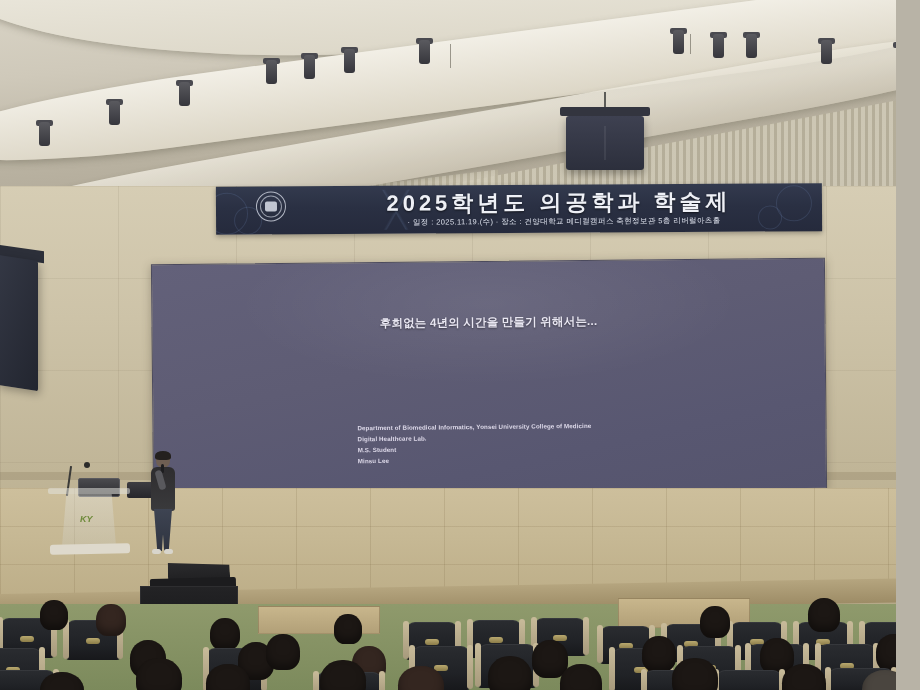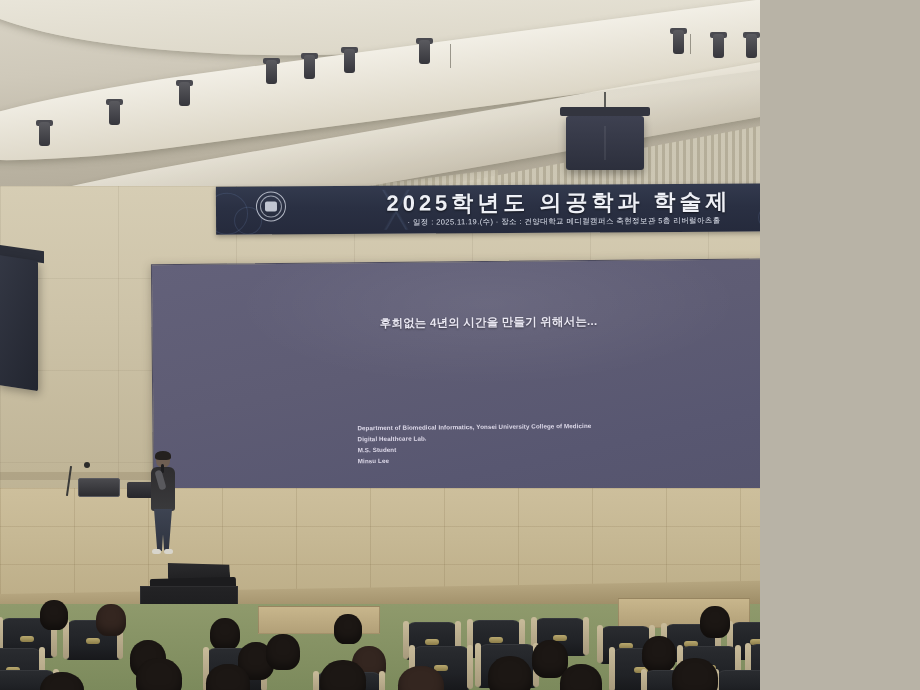--- a/index.html
+++ b/index.html
@@ -1,21 +1,21 @@
 <!DOCTYPE html>
 <html><head>
 <meta charset="utf-8">
 <style>
   html,body{margin:0;padding:0;}
   body{
     width:920px;height:690px;overflow:hidden;
     font-family:"Liberation Sans", sans-serif;
     background:#b8b3a6;
   }
-  #stage{position:relative;width:760px;height:690px;overflow:hidden;}
+  #stage{position:relative;width:896px;height:690px;overflow:hidden;}
 
   
   .ceiling{
     position:absolute;left:0;top:0;width:920px;height:200px;
     background:linear-gradient(175deg,#d9d4c6 0%,#cfc9ba 28%,#b9b2a1 60%,#a79f8e 100%);
   }
   .ceil-beam{
     position:absolute;background:#e9e5da;
     box-shadow:0 3px 7px rgba(90,85,70,.35);
   }
@@ -444,20 +444,26 @@
   <div class="vent" style="left:378px;top:606px;width:92px;"></div>
   <div class="vent" style="left:772px;top:608px;width:76px;"></div>
   <div class="stage-lip"></div>
 
   <div class="mic-stand"></div>
   <div class="mic-head"></div>
   <div class="laptop">
       <div class="lid"></div>
     </div>
   <div class="monitor2"></div>
+  <div class="podium">
+    <div class="podium-top"></div>
+    <div class="podium-body"></div>
+    <div class="podium-logo">KY</div>
+    <div class="podium-base"></div>
+  </div>
 
   <div class="person">
     <div class="p-head"></div>
     <div class="p-hair"></div>
     <div class="p-body"></div>
     <div class="p-mic"></div>
     <div class="p-arm"></div>
     <div class="p-legs"></div>
     <div class="p-shoe" style="left:2px;"></div>
     <div class="p-shoe" style="left:14px;"></div>

